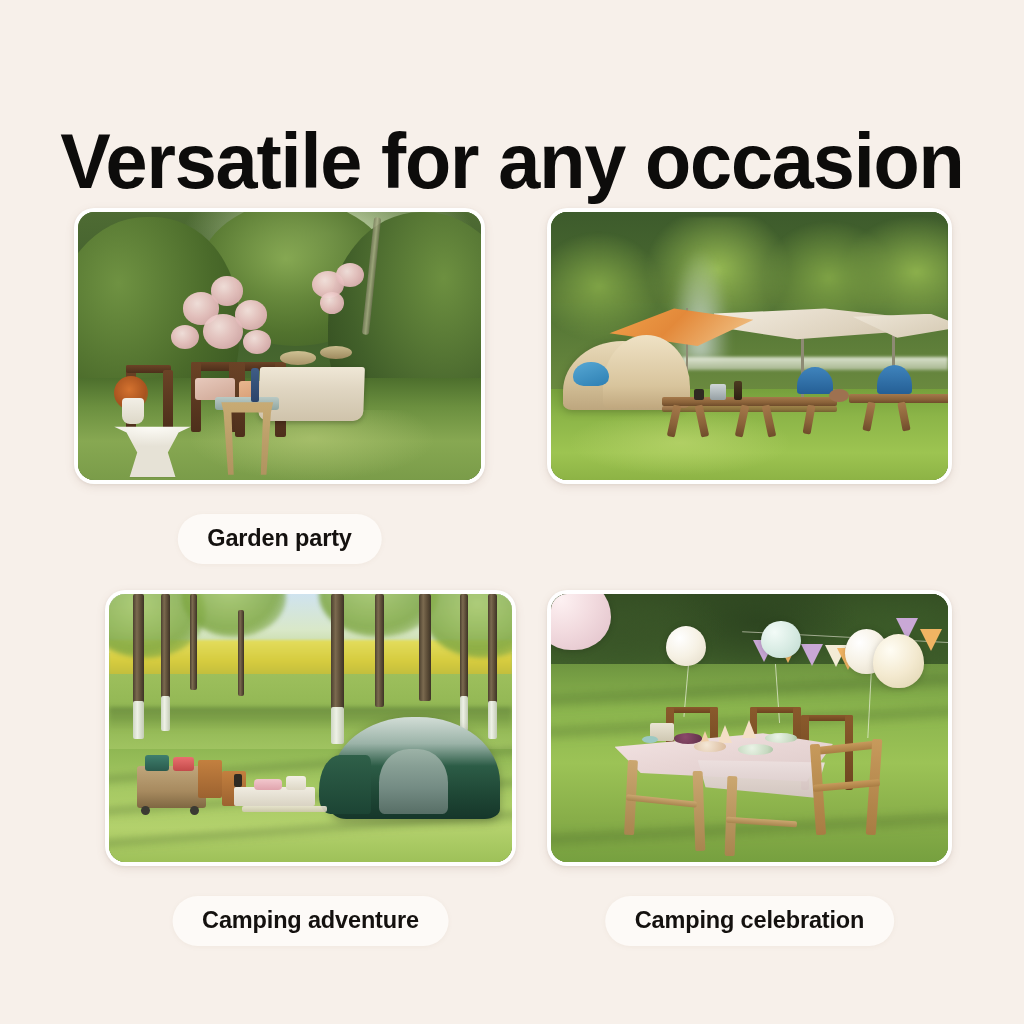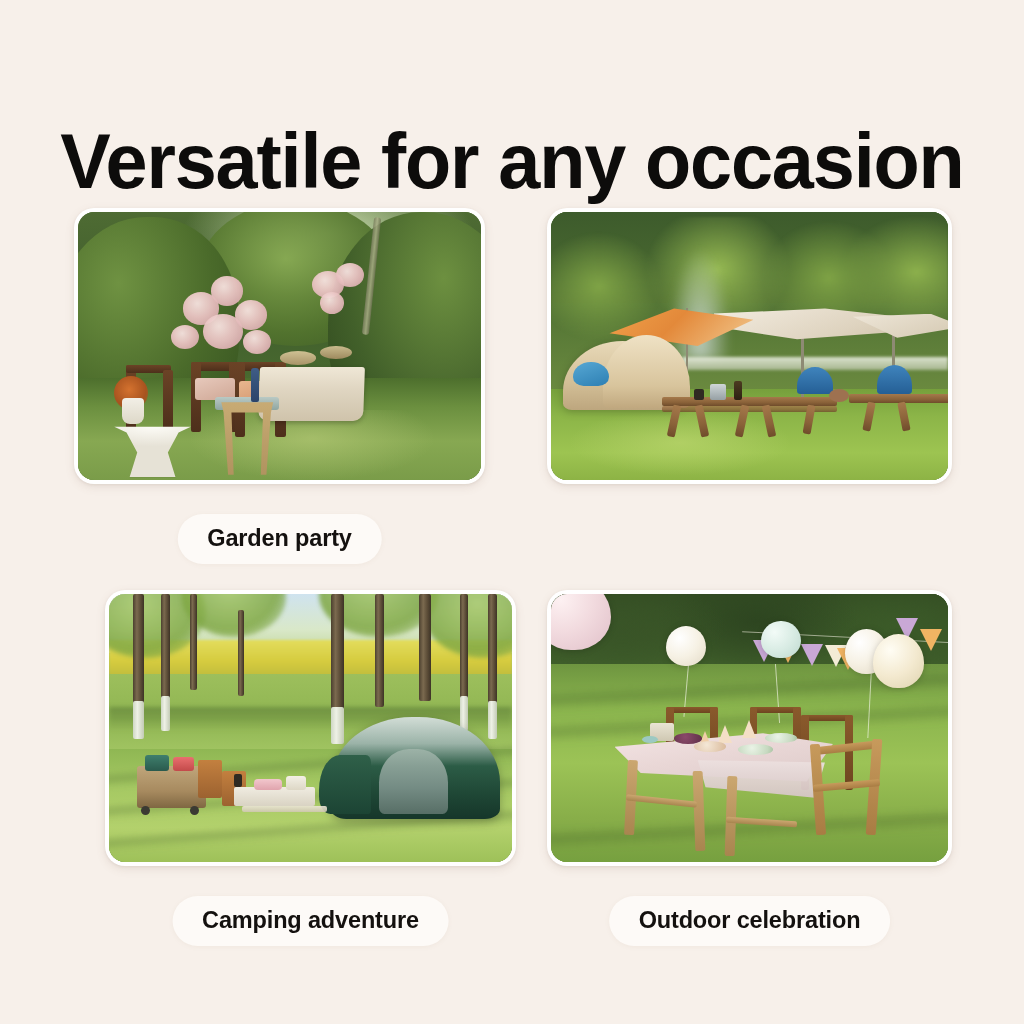--- a/index.html
+++ b/index.html
@@ -660,17 +660,17 @@
           <div class="layer p4-hat" style="left:48%;top:47%;"></div>
           <div class="layer p4-hat" style="left:37%;top:51%;border-bottom-color:#f0cfa8;"></div>
           <div class="layer p4-plate" style="left:47%;top:56%;width:9%;height:4%;"></div>
           <div class="layer p4-plate" style="left:54%;top:52%;width:8%;height:3.6%;"></div>
           <div class="layer" style="left:25%;top:48%;width:6%;height:7%;background:linear-gradient(180deg,#e9e4d4,#cfc8b2);border-radius:2px;"></div>
           <div class="layer" style="left:31%;top:52%;width:7%;height:4%;border-radius:50%;background:radial-gradient(circle at 40% 35%,#8b4a6a,#5e2f48);"></div>
           <div class="layer" style="left:36%;top:55%;width:8%;height:4%;border-radius:50%;background:radial-gradient(circle at 40% 35%,#f4e7d6,#d9b99a);"></div>
           <div class="layer" style="left:23%;top:53%;width:4%;height:2.6%;border-radius:50%;background:#9cc9c2;"></div>
         </div>
       </div>
-      <div class="caption-pill">Outdoor celebration</div>
+      <div class="caption-pill">Camping celebration</div>
     </div>
 
   </div>
 </div>
 
 </body></html>

